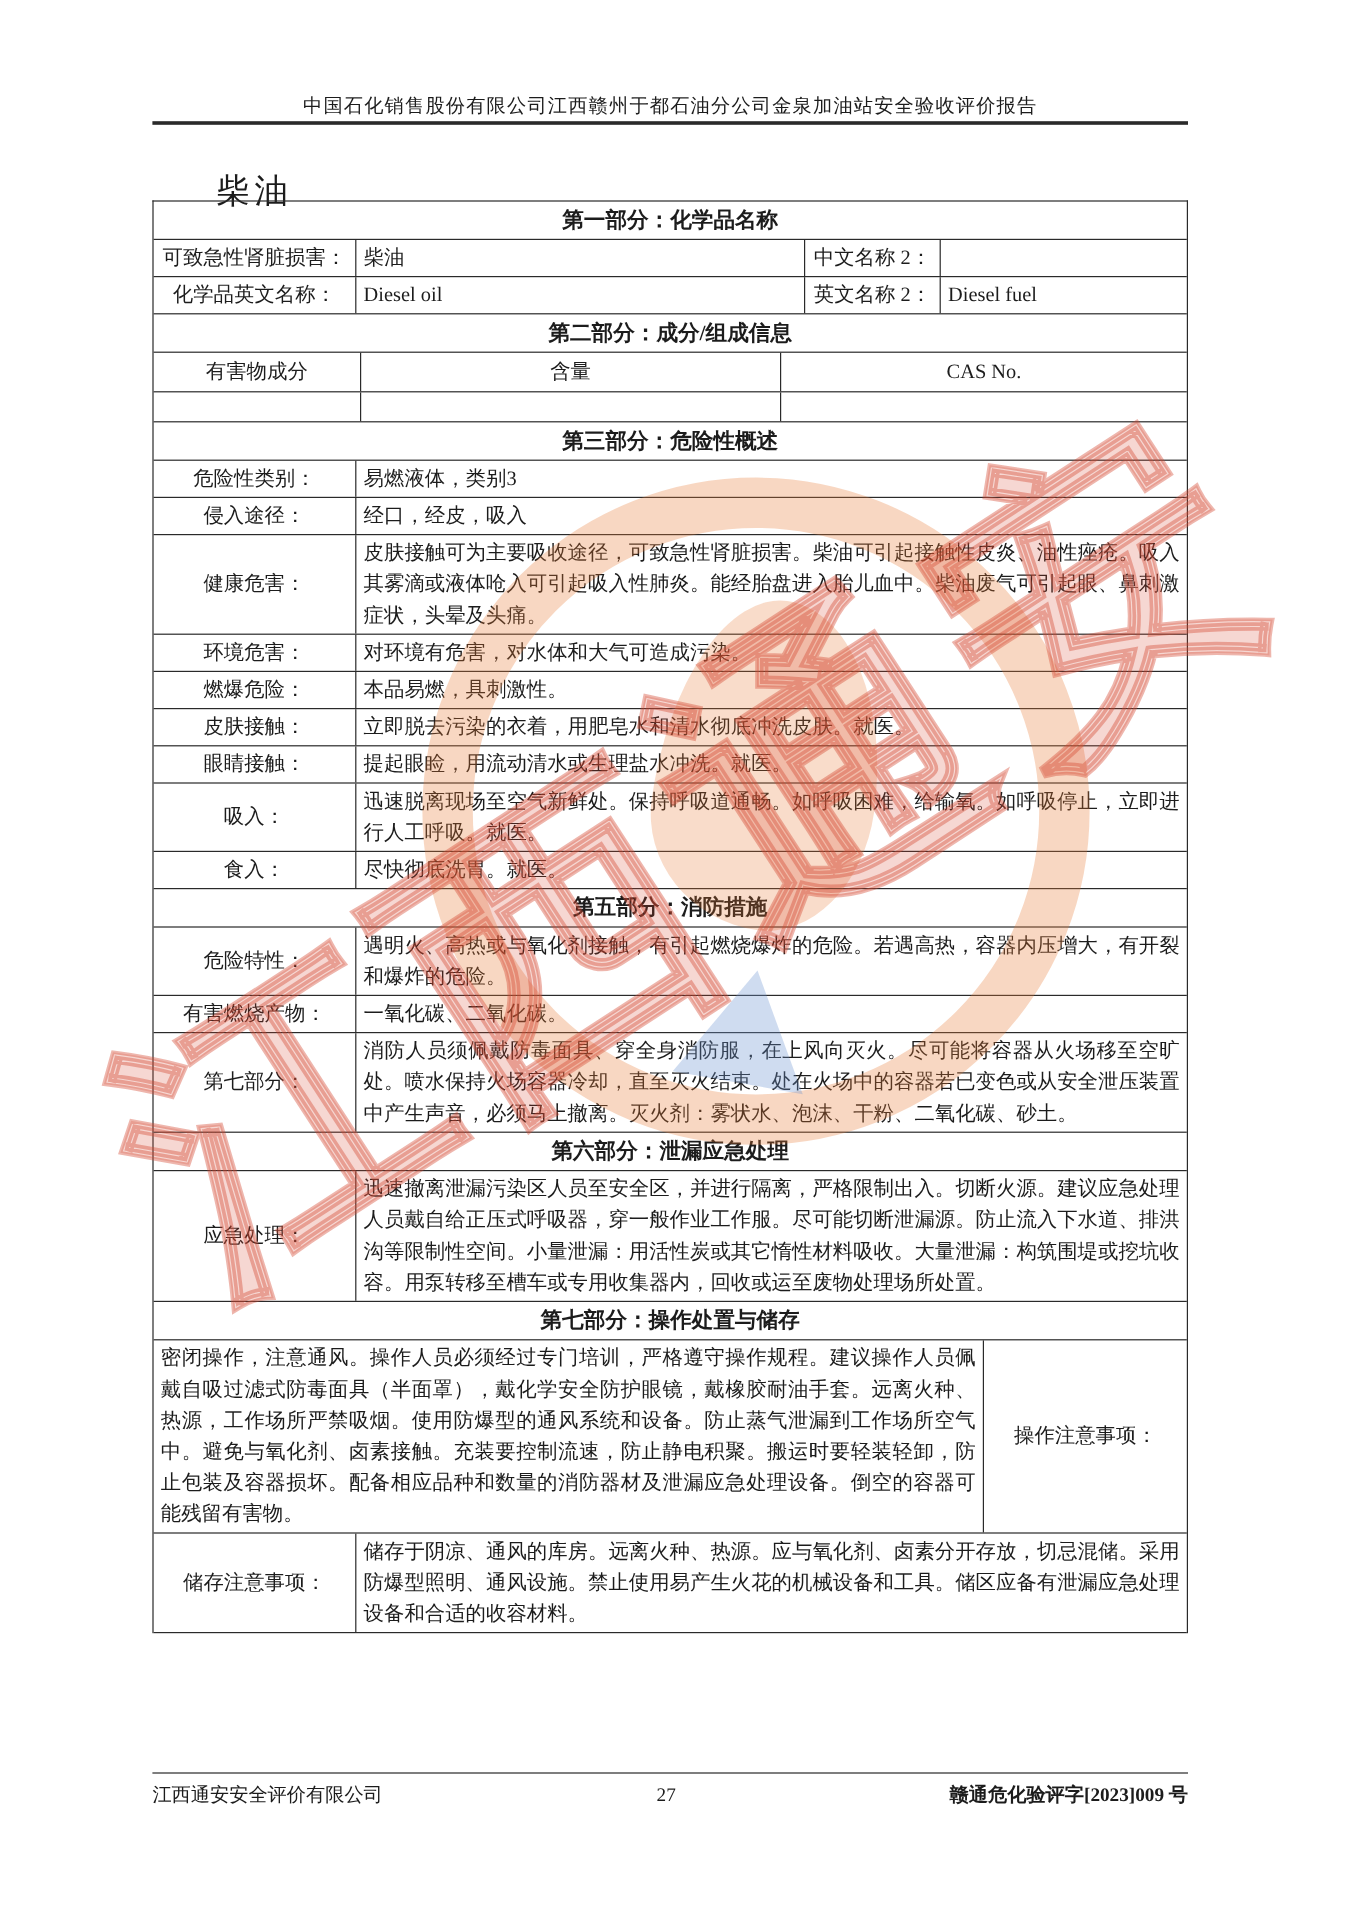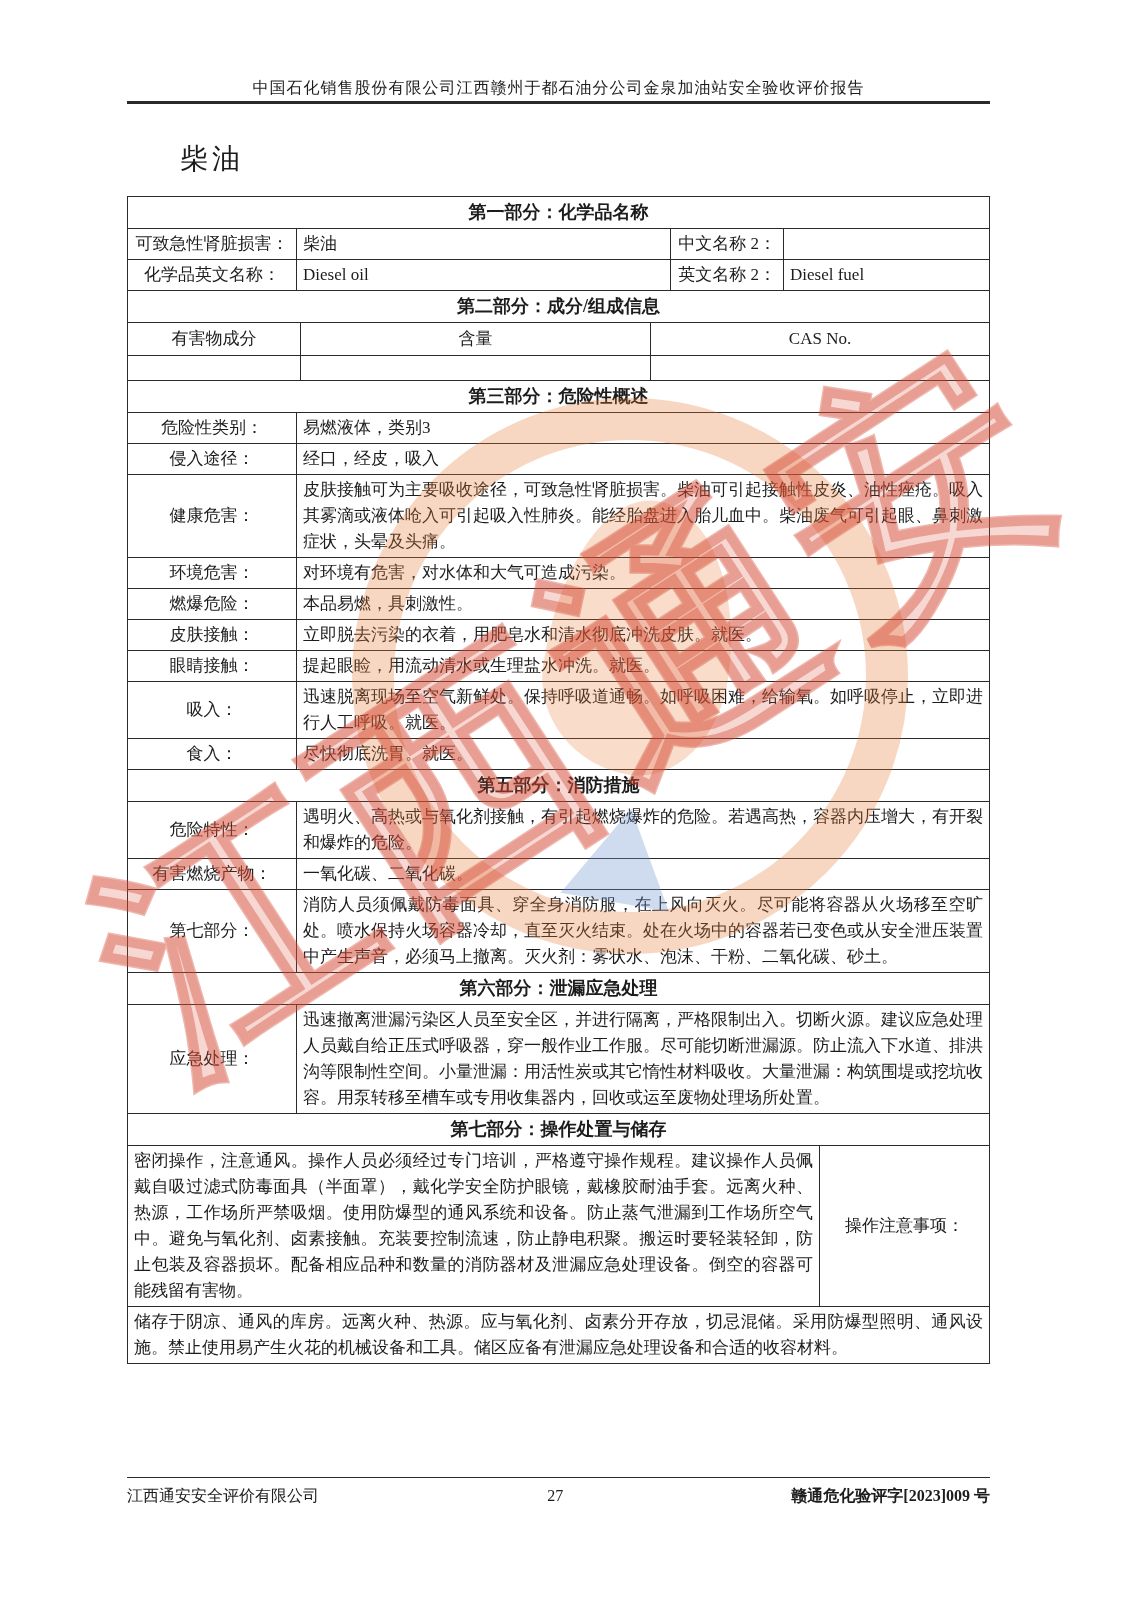--- a/index.html
+++ b/index.html
@@ -16,21 +16,21 @@
   }
   .header-rule {
     position:absolute; top:101px; left:127px; width:863px;
     border-top:3px solid #2a2a2a;
   }
   .doc-title {
     position:absolute; top:140px; left:180px;
     font-size:28px; letter-spacing:4px;
   }
   .sds-table {
-    position:absolute; top:196px; left:127px; width:863px;
+    position:absolute; top:167px; left:127px; width:863px;
     border:1.5px solid #2a2a2a; border-bottom:none;
     background:transparent; z-index:1;
   }
   .row { display:flex; align-items:stretch; border-bottom:1px solid #2a2a2a; }
   .cell {
     border-right:1px solid #2a2a2a;
     padding:2px 6px; font-size:17px; line-height:26px;
     min-height:28px; overflow:hidden;
   }
   .cell:last-child { border-right:none; }
@@ -199,20 +199,21 @@
     </div>
 
     <div class="row section-row">
       <div class="cell section-title">第七部分：操作处置与储存</div>
     </div>
     <div class="row">
       <div class="cell val">密闭操作，注意通风。操作人员必须经过专门培训，严格遵守操作规程。建议操作人员佩戴自吸过滤式防毒面具（半面罩），戴化学安全防护眼镜，戴橡胶耐油手套。远离火种、热源，工作场所严禁吸烟。使用防爆型的通风系统和设备。防止蒸气泄漏到工作场所空气中。避免与氧化剂、卤素接触。充装要控制流速，防止静电积聚。搬运时要轻装轻卸，防止包装及容器损坏。配备相应品种和数量的消防器材及泄漏应急处理设备。倒空的容器可能残留有害物。</div>
       <div class="cell label">操作注意事项：</div>
     </div>
     <div class="row">
+      <div class="cell label">储存注意事项：</div>
       <div class="cell val">储存于阴凉、通风的库房。远离火种、热源。应与氧化剂、卤素分开存放，切忌混储。采用防爆型照明、通风设施。禁止使用易产生火花的机械设备和工具。储区应备有泄漏应急处理设备和合适的收容材料。</div>
     </div>
 
   </div>
 
   <div class="watermark" aria-hidden="true">
     <div class="wm-ring"></div>
     <div class="wm-blob"></div>
     <div class="wm-tri"></div>
     <div class="wm-text">江西通安</div>

